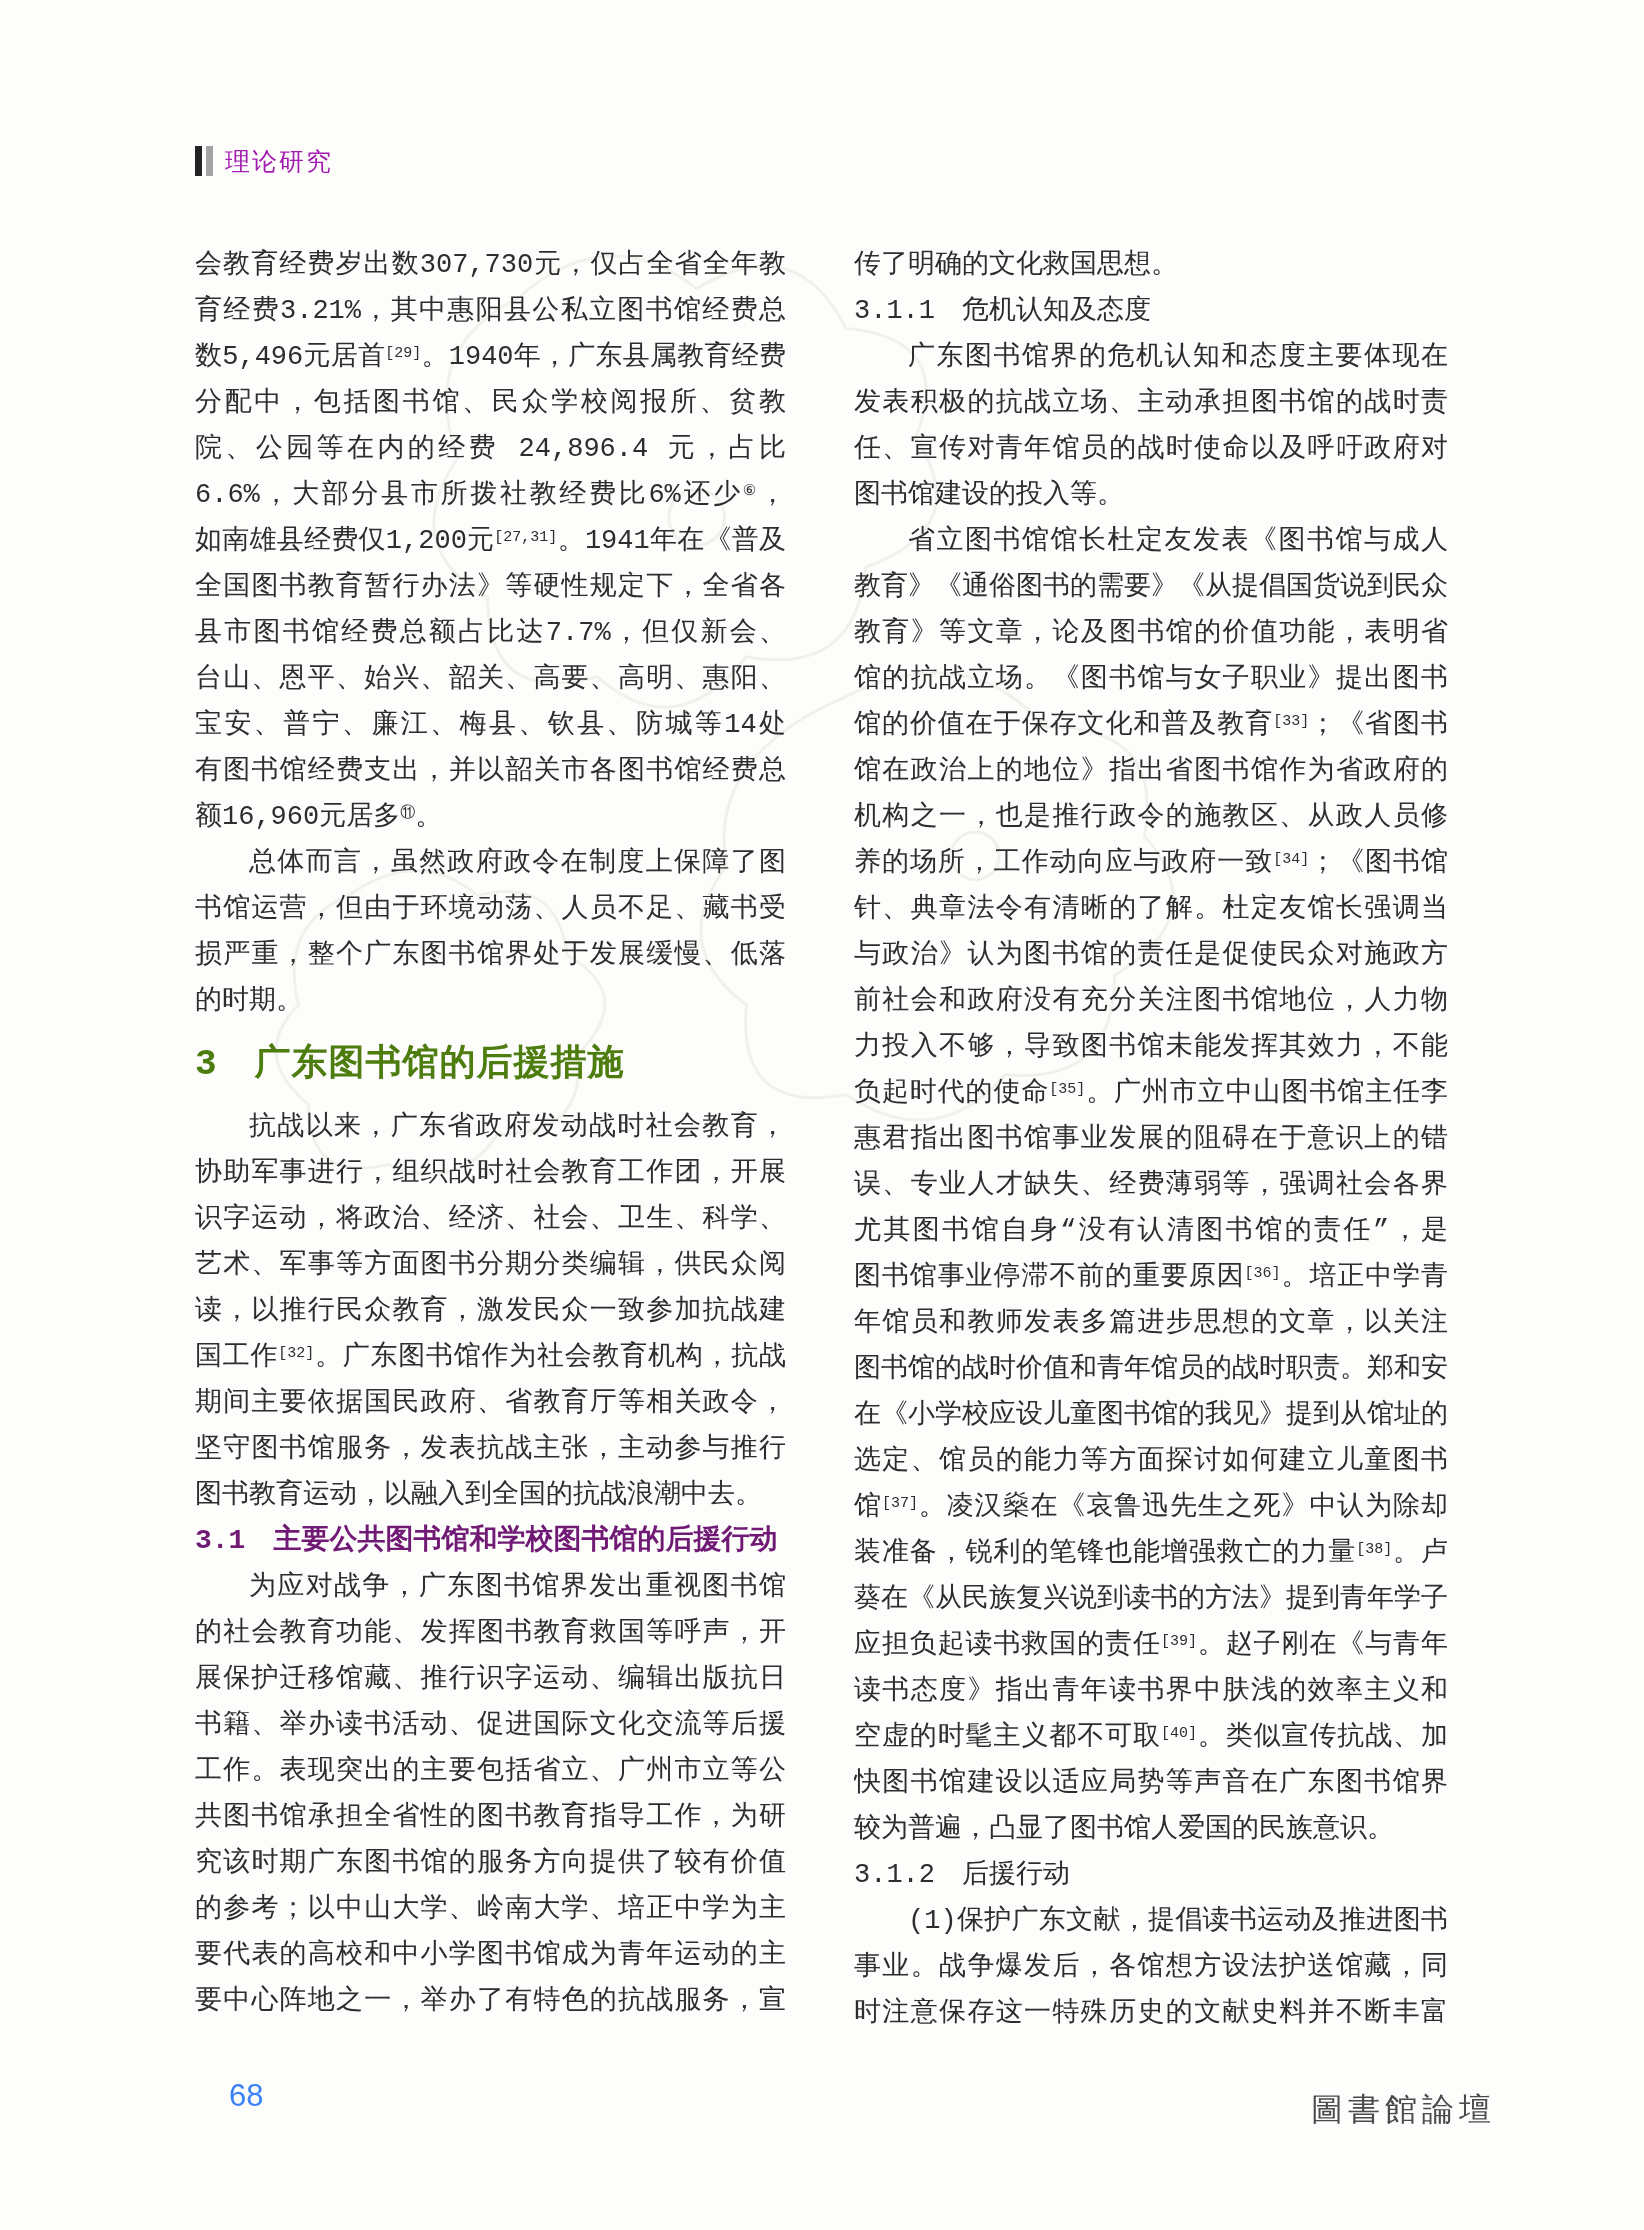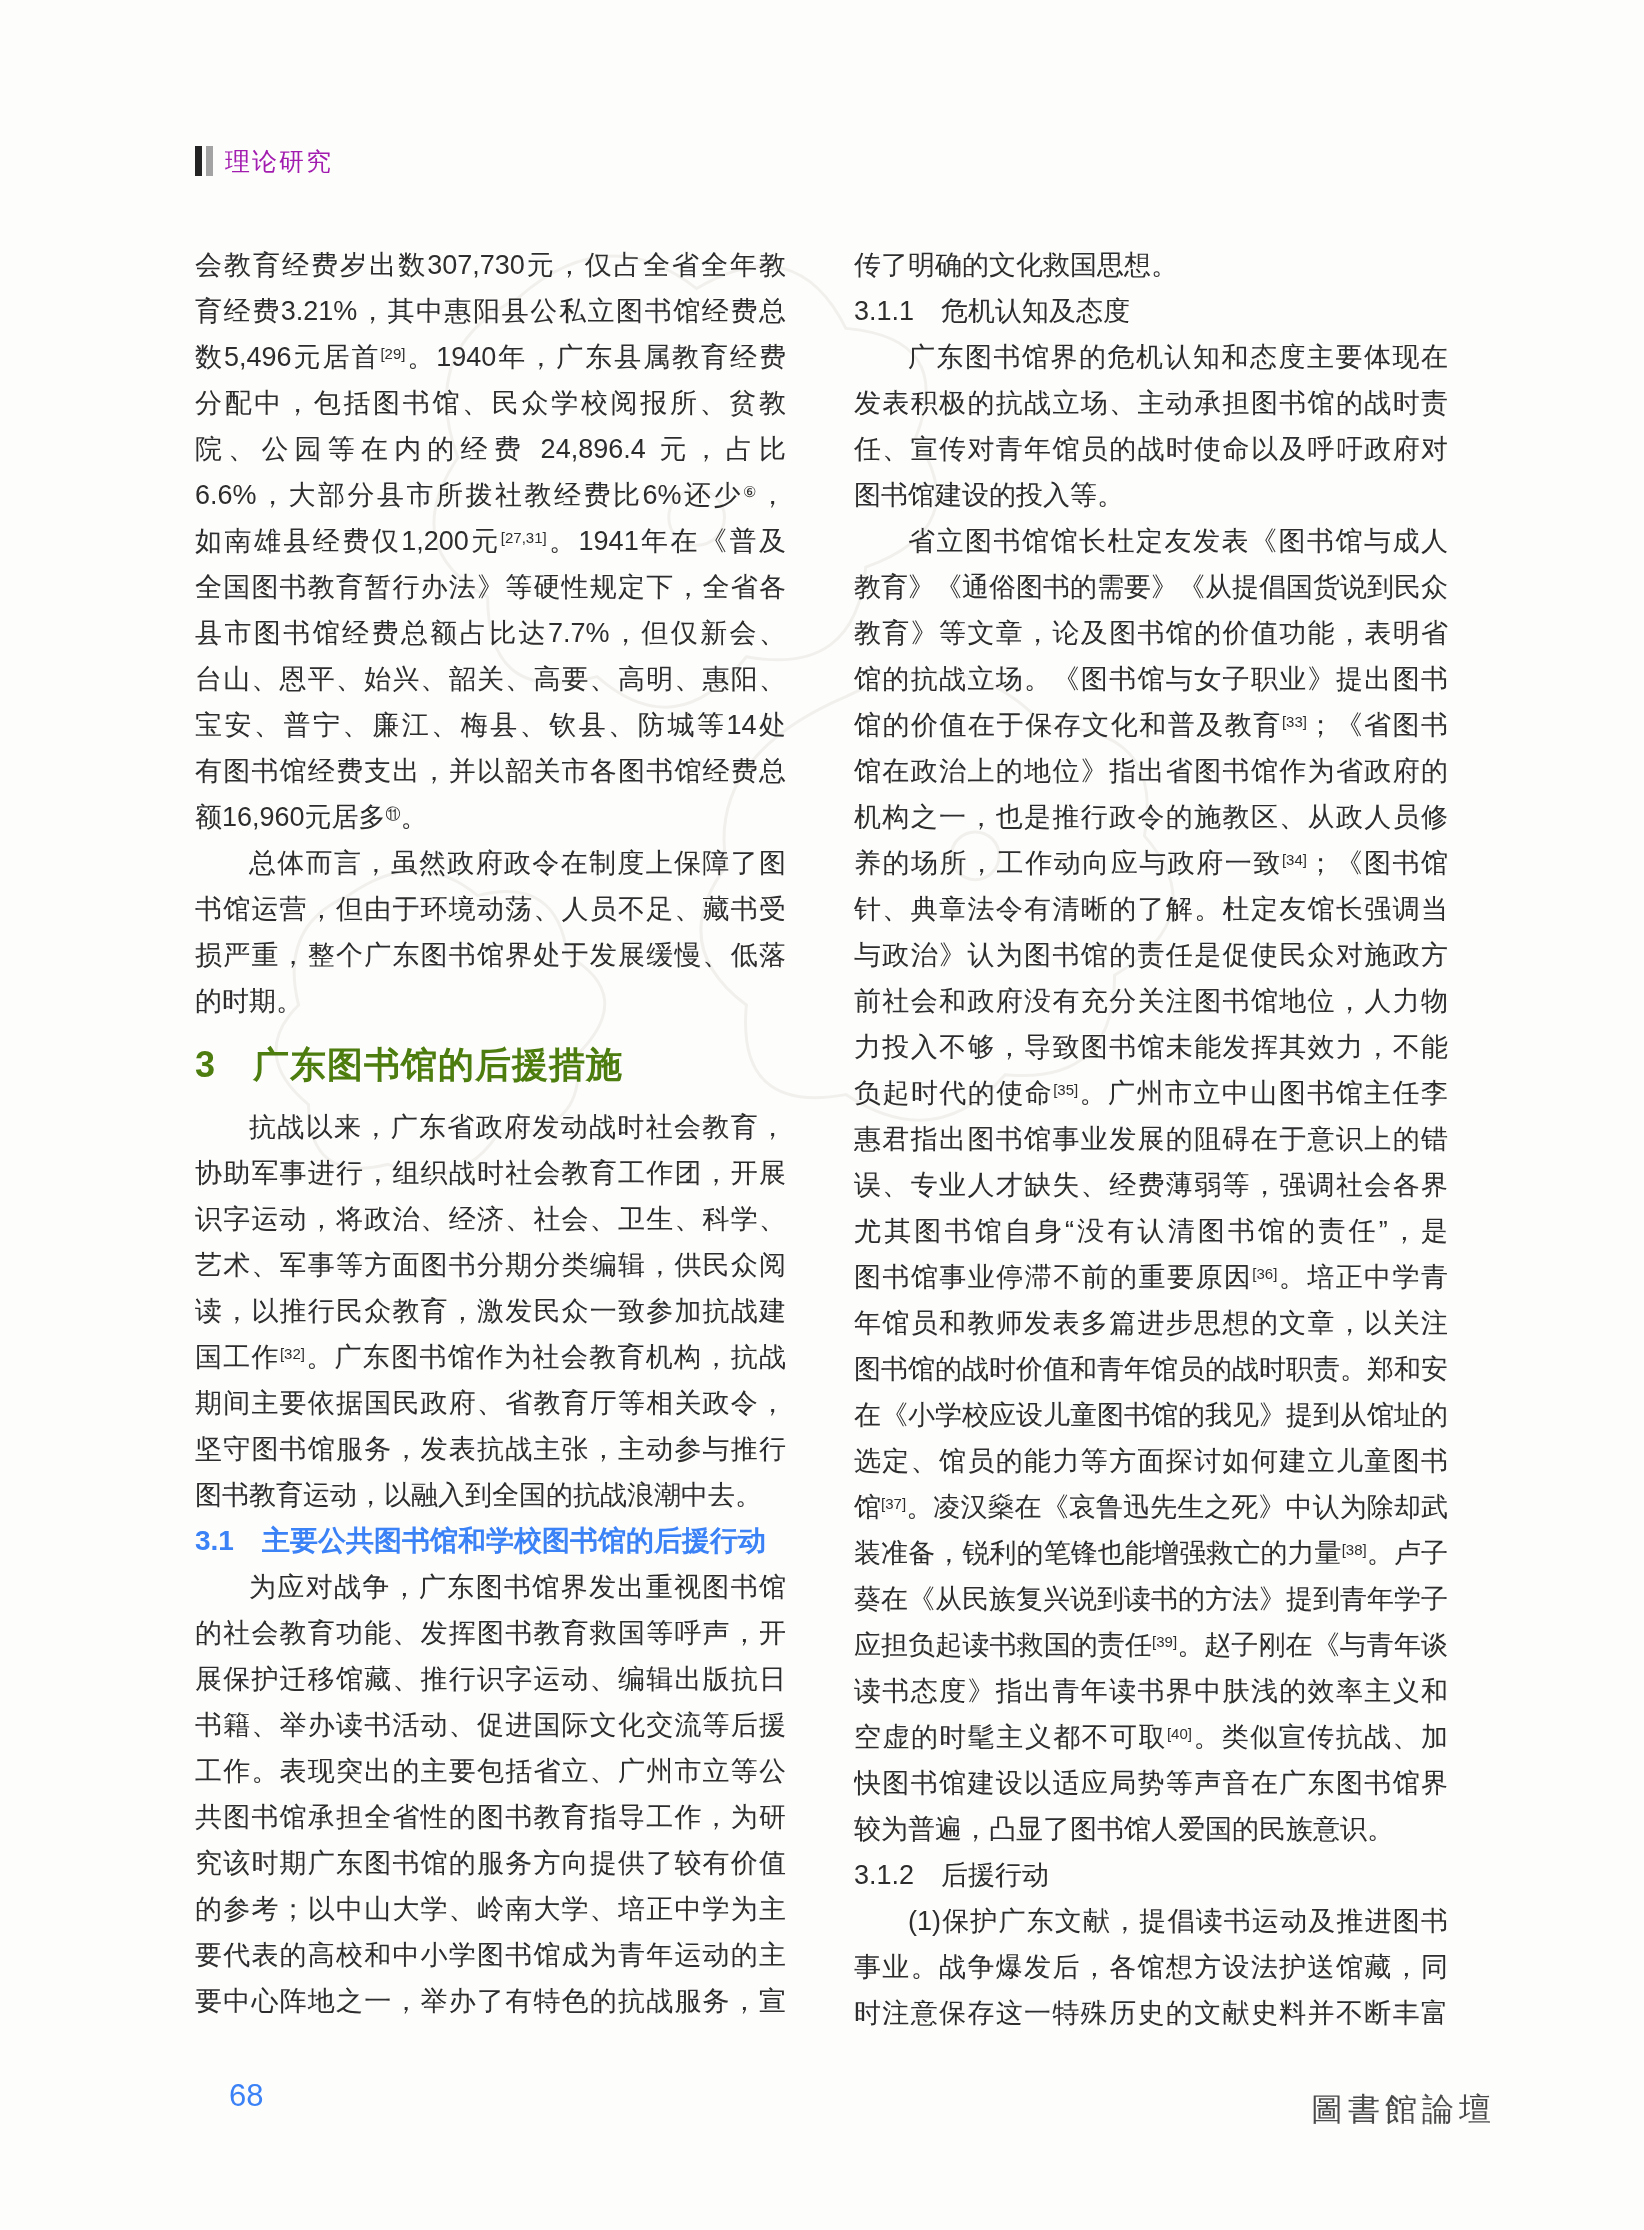--- a/index.html
+++ b/index.html
@@ -14,41 +14,41 @@
   
   #watermark { position:absolute; left:0; top:0; z-index:0; }
 
   
   #running-head { position:absolute; left:195px; top:145px; height:32px; display:flex; align-items:center; z-index:2; }
   #running-head .bar1 { width:7px; height:30px; background:#232323; }
   #running-head .bar2 { width:7px; height:30px; background:#a3a3a3; margin-left:4px; }
   #running-head .label { margin-left:12px; font-size:25px; letter-spacing:2px; color:#a21caf; }
 
   
-  .col { position:absolute; top:242px; z-index:1; }
+  .col { position:absolute; top:242px; z-index:1;font-family:Liberation Mono, monospace; }
   #col-left  { left:195px; width:591px; }
   #col-right { left:854px; width:594px; }
 
   .line {
     height:46px; line-height:46px;
     font-size:27px;
     text-align:justify; text-align-last:justify;
     overflow:hidden;
     white-space:normal;
   }
   .line.end  { text-align-last:left; }
   .line.indent { text-indent:54px; }
   .line.h1 {
     height:80px; line-height:82px;
     font-size:36px; font-weight:bold;
     text-align-last:left; letter-spacing:1px; color:#4d7c0f;
   }
   .line.h2 {
     font-weight:bold; font-size:28px;
-    text-align-last:left; color:#3b82f6;
+    text-align-last:left; color:#701a75;
   }
   .line.h3 { text-align-last:left; }
   sup { font-size:15px; line-height:0; vertical-align:7px; }
 
   
   #page-number { position:absolute; left:229px; top:2078px; font-size:31px; color:#3b82f6; z-index:2; }
   #journal-name {
     position:absolute; left:1311px; top:2088px; z-index:2;
     font-family:"DejaVu Serif", serif;
     font-size:32px; letter-spacing:5px; color:#4a4a4a;

